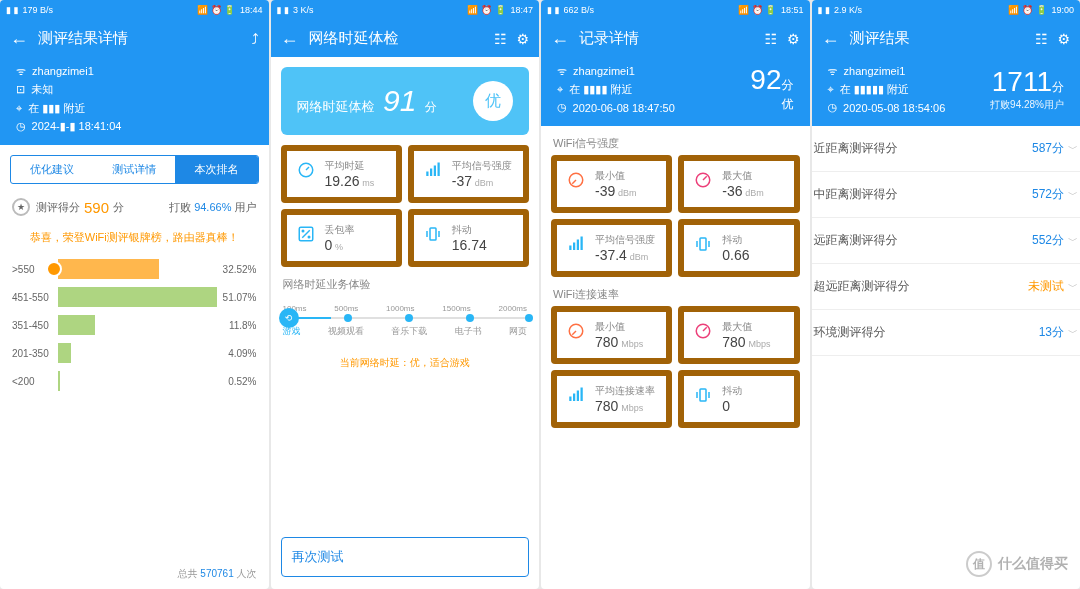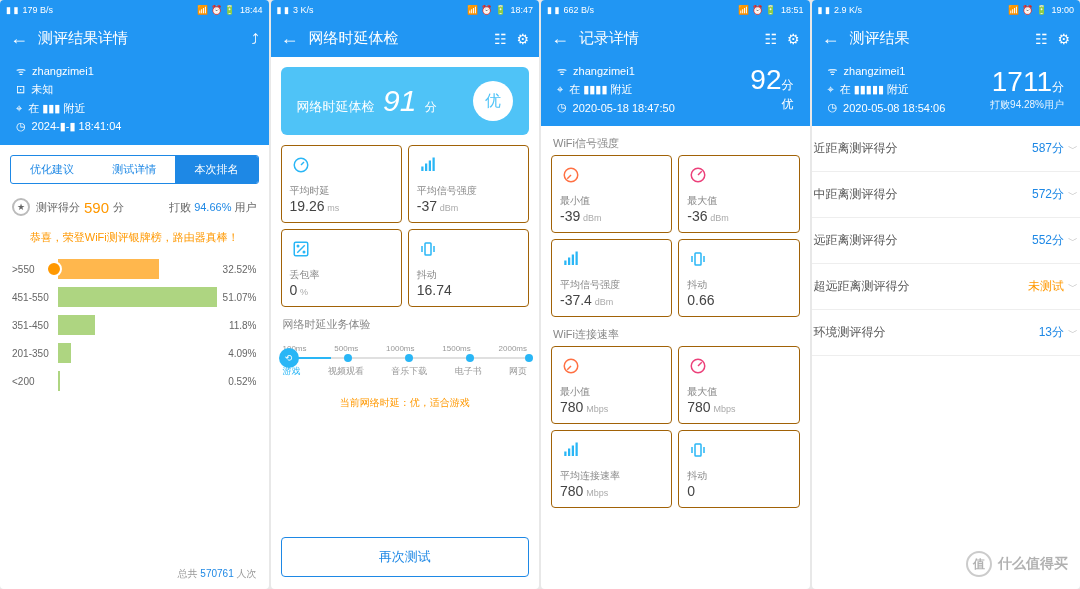--- a/index.html
+++ b/index.html
@@ -39,37 +39,37 @@
   .footer { margin-top: auto; padding: 8px 12px; text-align: right; font-size: 10px; color: #999; }
   .footer .count { color: #1e88e5; }
 
   
   .latency-card { margin: 10px; background: #4fc3f7; border-radius: 6px; padding: 14px 16px; color: #fff; display: flex; align-items: center; justify-content: space-between; }
   .latency-card .label { font-size: 13px; }
   .latency-card .val { font-size: 30px; margin: 0 4px; font-style: italic; }
   .latency-card .unit { font-size: 12px; }
   .grade-circle { width: 40px; height: 40px; border-radius: 50%; background: #fff; color: #4fc3f7; display: flex; align-items: center; justify-content: center; font-size: 16px; }
   .grid2 { display: grid; grid-template-columns: 1fr 1fr; gap: 6px; padding: 0 10px; }
-  .card { background: #fff; border: 1px solid #a16207; border-radius: 4px; padding: 8px; display: flex; gap: 8px; font-size: 10px; flex-direction: column; }
+  .card { background: #fff; border: 6px solid #a16207; border-radius: 4px; padding: 8px; display: flex; gap: 8px; font-size: 10px; }
   .card .cicon { width: 22px; height: 22px; display: flex; align-items: center; justify-content: center; color: #29b6f6; }
   .card .cbody { flex: 1; }
   .card .ctitle { color: #888; font-size: 10px; }
   .card .cval { color: #444; font-size: 14px; }
   .card .cunit { color: #aaa; font-size: 9px; }
   .section-title { padding: 10px 12px 4px; font-size: 11px; color: #888; }
   .timeline { padding: 8px 12px; }
   .tl-labels { display: flex; justify-content: space-between; font-size: 8px; color: #999; margin-bottom: 4px; }
   .tl-line { height: 2px; background: #e0e0e0; margin: 4px 0; position: relative; }
   .tl-line .seg { position: absolute; left: 0; width: 20%; height: 2px; background: #29b6f6; }
   .tl-dot { position: absolute; width: 8px; height: 8px; border-radius: 50%; background: #29b6f6; top: -3px; }
   .tl-dot.big { width: 20px; height: 20px; border-radius: 50%; background: #29b6f6; color: #fff; display: flex; align-items: center; justify-content: center; font-size: 9px; top: -9px; left: -4px; }
   .tl-acts { display: flex; justify-content: space-between; font-size: 9px; color: #999; margin-top: 6px; text-align: right; }
   .tl-acts .on { color: #29b6f6; }
   .tl-note { font-size: 10px; color: #ff9800; text-align: center; padding: 10px; }
-  .action-btn { margin: auto 10px 12px; border: 1px solid #1e88e5; color: #1e88e5; text-align: center; padding: 10px; font-size: 13px; border-radius: 4px; }
+  .action-btn { margin: auto 10px 12px; border: 1px solid #1e88e5; color: #1e88e5; padding: 10px; font-size: 13px; border-radius: 4px; }
 
   
   .grade-text { font-size: 12px; text-align: center; }
 
   
   .list-row { display: flex; padding: 14px 2px; border-bottom: 1px solid #eee; font-size: 12px; }
   .list-row .rlabel { flex: 1; color: #555; }
   .list-row .rval { color: #1e88e5; font-size: 12px; }
   .list-row .rval.warn { color: #ff9800; }
   .rarrow { color: #bbb; margin-left: 4px; font-size: 10px; }
@@ -316,21 +316,21 @@
       <div class="info-row icon-s">
           <span>ᯤ</span>
           <span>zhangzimei1</span>
         </div>
       <div class="info-row icon-s">
           <span>⌖</span>
           <span>在 ▮▮▮▮ 附近</span>
         </div>
       <div class="info-row icon-s">
           <span>◷</span>
-          <span>2020-05-18  18:47:50</span>
+          <span>2020-06-08  18:47:50</span>
         </div>
     </div>
     <div class="info-right">
       <div class="big-score"><span>92</span><span style="font-size:12px">分</span></div>
       <div class="grade-text">优</div>
     </div>
   </div>
   <div class="section-title">WiFi信号强度</div>
   <div class="grid2" id="p3s1">
       <div class="card">

